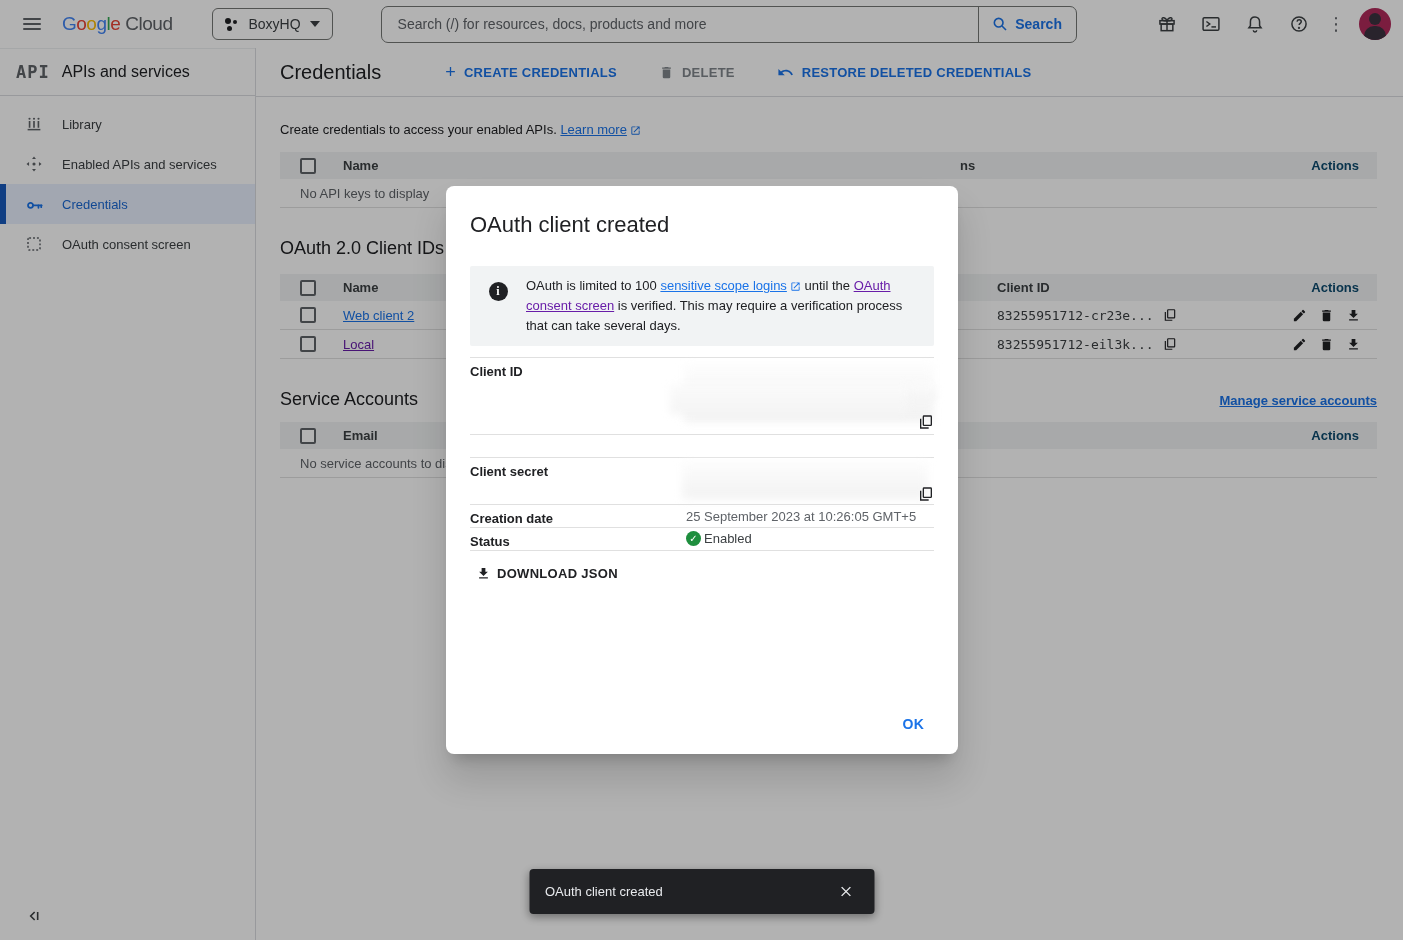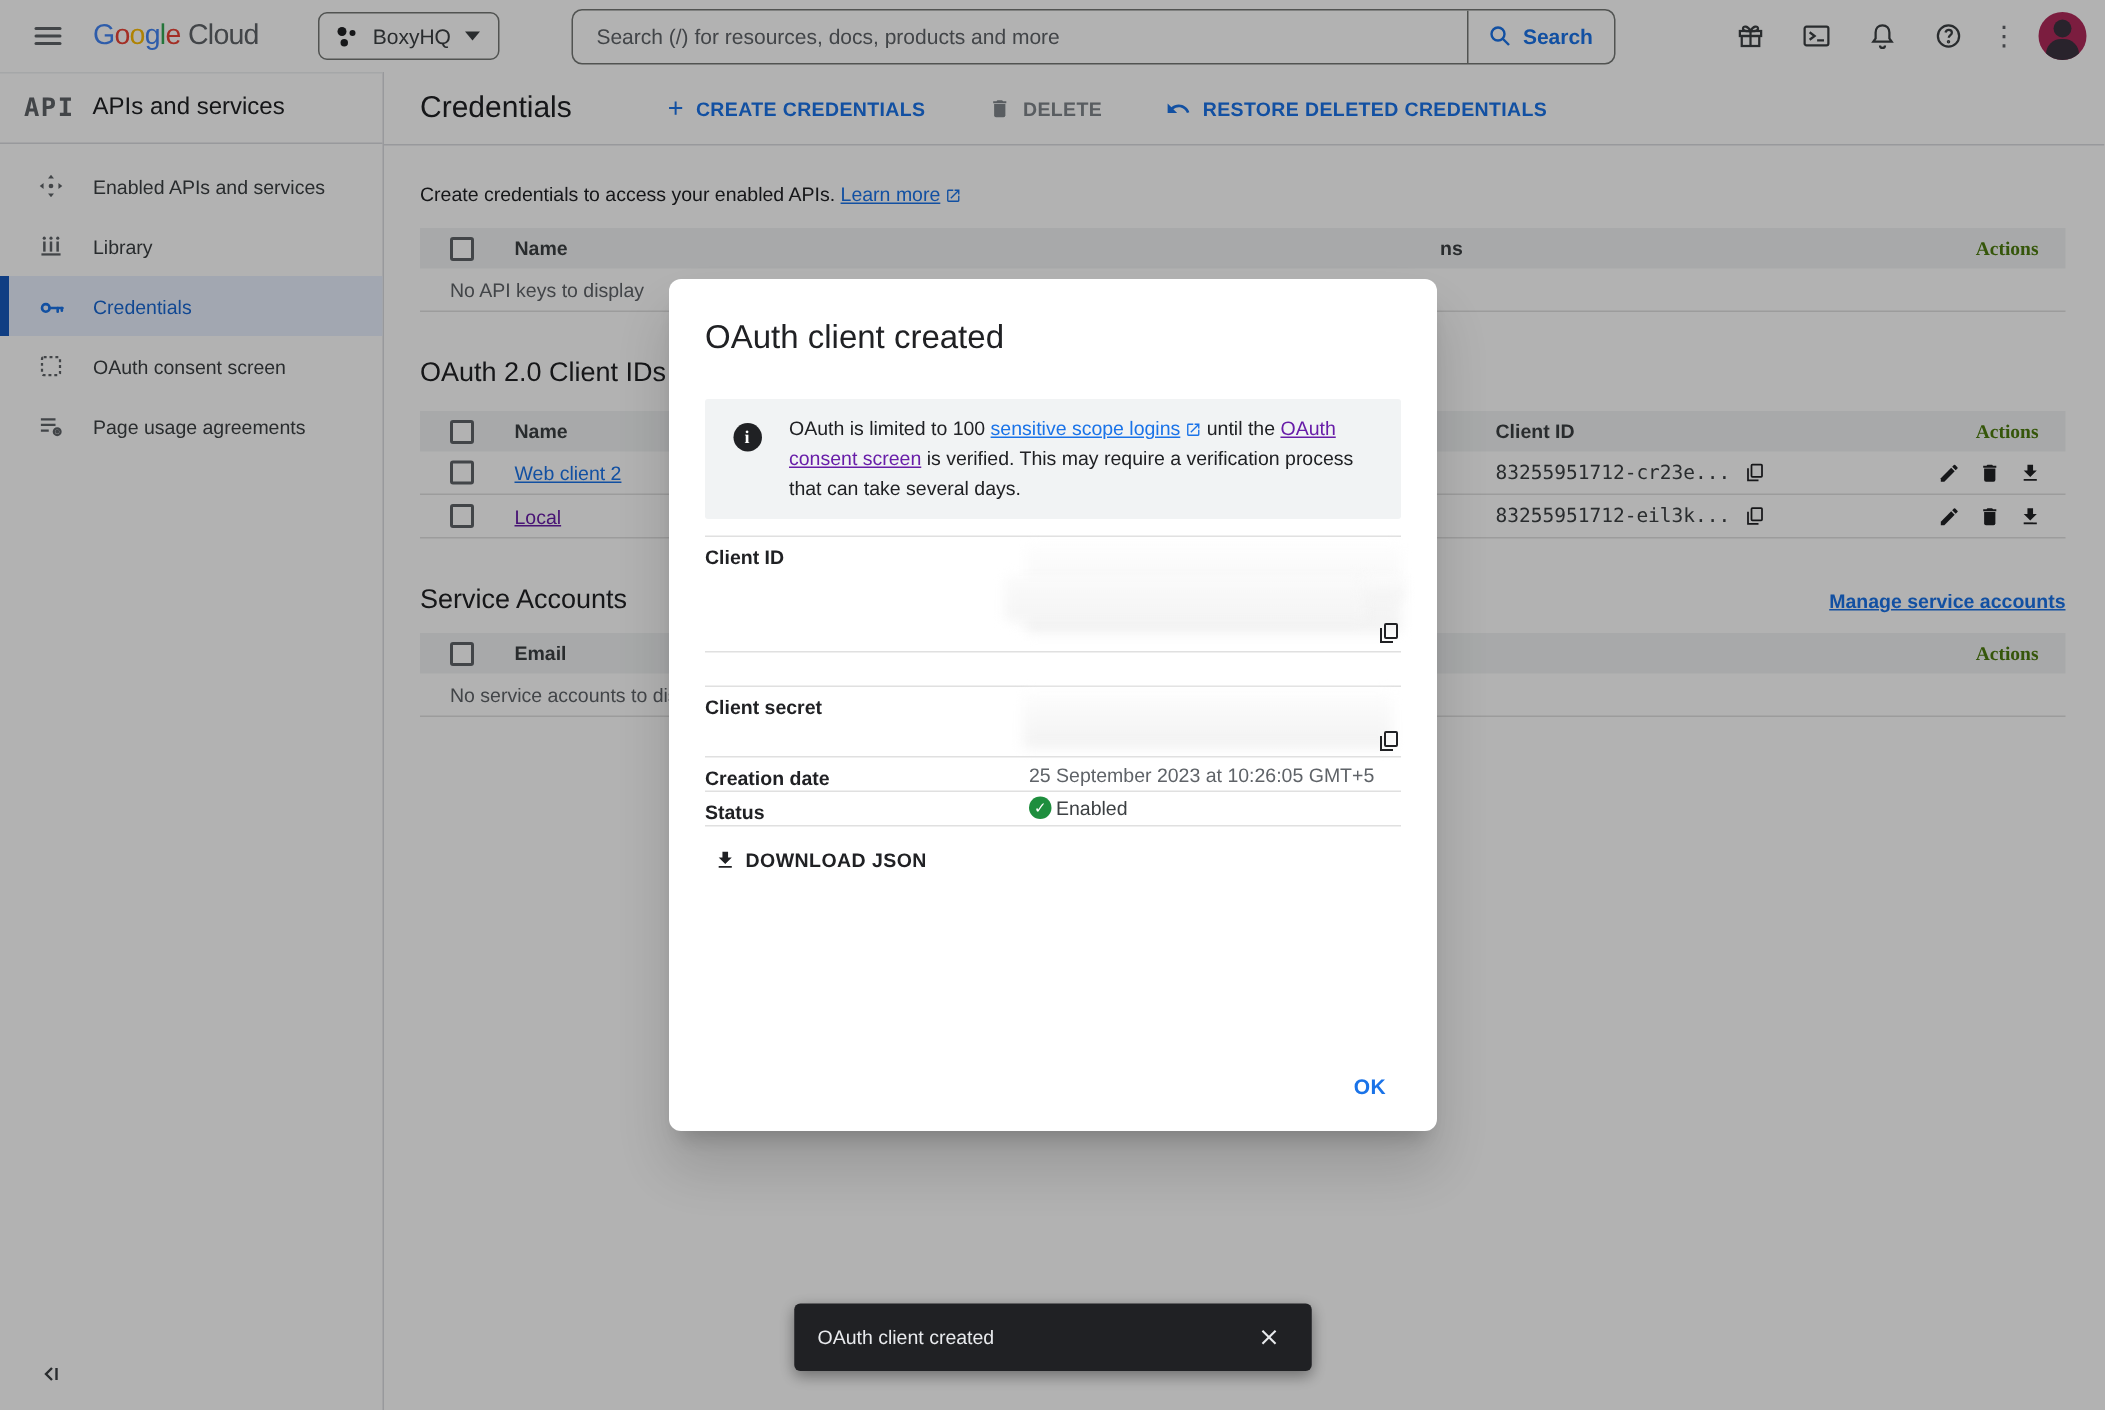--- a/index.html
+++ b/index.html
@@ -67,21 +67,21 @@
   .section-h { margin-top:30px; font-size:18px; font-weight:400; color:#202124; display:flex; align-items:baseline; }
   .manage-link { margin-left:auto; font-size:13px; font-weight:bold; }
 
   .gc-table { margin-top:15px; font-size:13px; }
   .gc-thead { background:#f1f3f4; height:27px; display:flex; align-items:center; font-weight:bold; color:#3c4043; position:relative; }
   .gc-row { height:29px; display:flex; align-items:center; border-bottom:1px solid #e0e0e0; position:relative; }
   .col-check { width:63px; padding-left:20px; display:flex; align-items:center; }
   .checkbox { width:16px; height:16px; border:2px solid #5f6368; border-radius:2px; cursor:pointer; background:#fff; }
   .empty-text { color:#5f6368; padding-left:20px; }
   .abs-col-restrict { position:absolute; left:680px; }
-  .col-actions-h { position:absolute; right:18px; color:#4d7c0f; font-weight:bold;font-family:Liberation Serif, serif; }
+  .col-actions-h { position:absolute; right:18px; color:#0c4a6e; font-weight:bold; }
   .abs-clientid { position:absolute; left:717px; display:flex; align-items:center; gap:8px; font-family:"DejaVu Sans Mono",monospace; font-size:13px; color:#3c4043; }
   .row-actions { position:absolute; right:16px; display:flex; align-items:center; gap:11px; }
   .icon-btn { width:16px; height:16px; display:flex; align-items:center; justify-content:center; cursor:pointer; color:#202124; }
 
   
   .scrim { position:fixed; left:0; top:0; right:0; bottom:0; background:rgba(0,0,0,0.30); z-index:10; }
   .modal { position:fixed; left:446px; top:186px; width:512px; height:568px; background:#fff; border-radius:8px; z-index:20;
            box-shadow:0 11px 15px -7px rgba(0,0,0,.2), 0 24px 38px 3px rgba(0,0,0,.14); padding:24px 24px 0 24px; }
   .modal-title { font-size:22px; font-weight:400; color:#202124; margin-top:2px; }
   .modal-sub { margin-top:16px; font-size:14px; line-height:20px; color:#202124; padding-right:30px; }
@@ -194,73 +194,61 @@
 
   <div class="sidebar">
     <div class="sidebar-header">
       <span class="api-glyph">API</span>
       <span class="sidebar-title">APIs and services</span>
     </div>
     <div class="nav">
       <div class="nav-item">
         <span class="nicon">
           <svg width="18" height="18" viewBox="0 0 24 24" fill="#5f6368">
-              <path d="M12 2l2.6 3.4h-5.2z"></path>
-              <path d="M12 22l2.6-3.4h-5.2z"></path>
-              <path d="M2 12l3.4-2.6v5.2z"></path>
-              <path d="M22 12l-3.4-2.6v5.2z"></path>
-              <circle cx="12" cy="12" r="2.1"></circle>
-            </svg>
-        </span>
-        <span>Enabled APIs and services</span>
-      </div>
-      <div class="nav-item">
-        <span class="nicon">
-          <svg width="18" height="18" viewBox="0 0 24 24" fill="#5f6368">
               <circle cx="6" cy="5" r="1.4"></circle>
               <circle cx="12" cy="5" r="1.4"></circle>
               <circle cx="18" cy="5" r="1.4"></circle>
               <rect x="5" y="8" width="2.2" height="9"></rect>
               <rect x="10.9" y="8" width="2.2" height="9"></rect>
               <rect x="16.8" y="8" width="2.2" height="9"></rect>
               <rect x="3.5" y="18.5" width="17" height="2"></rect>
             </svg>
         </span>
         <span>Library</span>
       </div>
+      <div class="nav-item">
+        <span class="nicon">
+          <svg width="18" height="18" viewBox="0 0 24 24" fill="#5f6368">
+              <path d="M12 2l2.6 3.4h-5.2z"></path>
+              <path d="M12 22l2.6-3.4h-5.2z"></path>
+              <path d="M2 12l3.4-2.6v5.2z"></path>
+              <path d="M22 12l-3.4-2.6v5.2z"></path>
+              <circle cx="12" cy="12" r="2.1"></circle>
+            </svg>
+        </span>
+        <span>Enabled APIs and services</span>
+      </div>
       <div class="nav-item selected">
         <span class="nicon">
           <svg width="19" height="19" viewBox="0 0 24 24" fill="none" stroke="#1a73e8" stroke-width="2.2" stroke-linecap="round">
               <circle cx="7" cy="13" r="3.2"></circle>
               <path d="M10.2 13H21"></path>
               <path d="M17 13v3.2"></path>
               <path d="M20.5 13v2.4"></path>
             </svg>
         </span>
         <span>Credentials</span>
       </div>
       <div class="nav-item">
         <span class="nicon">
           <svg width="18" height="18" viewBox="0 0 24 24" fill="none" stroke="#5f6368" stroke-width="2" stroke-dasharray="2.6 2.6">
               <rect x="4" y="4" width="16" height="16" rx="1.5"></rect>
             </svg>
         </span>
         <span>OAuth consent screen</span>
-      </div>
-      <div class="nav-item">
-        <span class="nicon">
-          <svg width="18" height="18" viewBox="0 0 24 24" fill="none" stroke="#5f6368" stroke-width="2">
-              <path d="M3 6h13"></path>
-              <path d="M3 11h13"></path>
-              <path d="M3 16h7"></path>
-              <circle cx="17.5" cy="17" r="3"></circle>
-              <circle cx="17.5" cy="17" r="0.8" fill="#5f6368"></circle>
-            </svg>
-        </span>
-        <span>Page usage agreements</span>
       </div>
     </div>
     <div class="collapse-btn">
       <svg width="16" height="16" viewBox="0 0 24 24" fill="none" stroke="#3c4043" stroke-width="2.4">
           <path d="M13 6l-6 6 6 6"></path>
           <path d="M17.5 6v12"></path>
         </svg>
     </div>
   </div>
 

